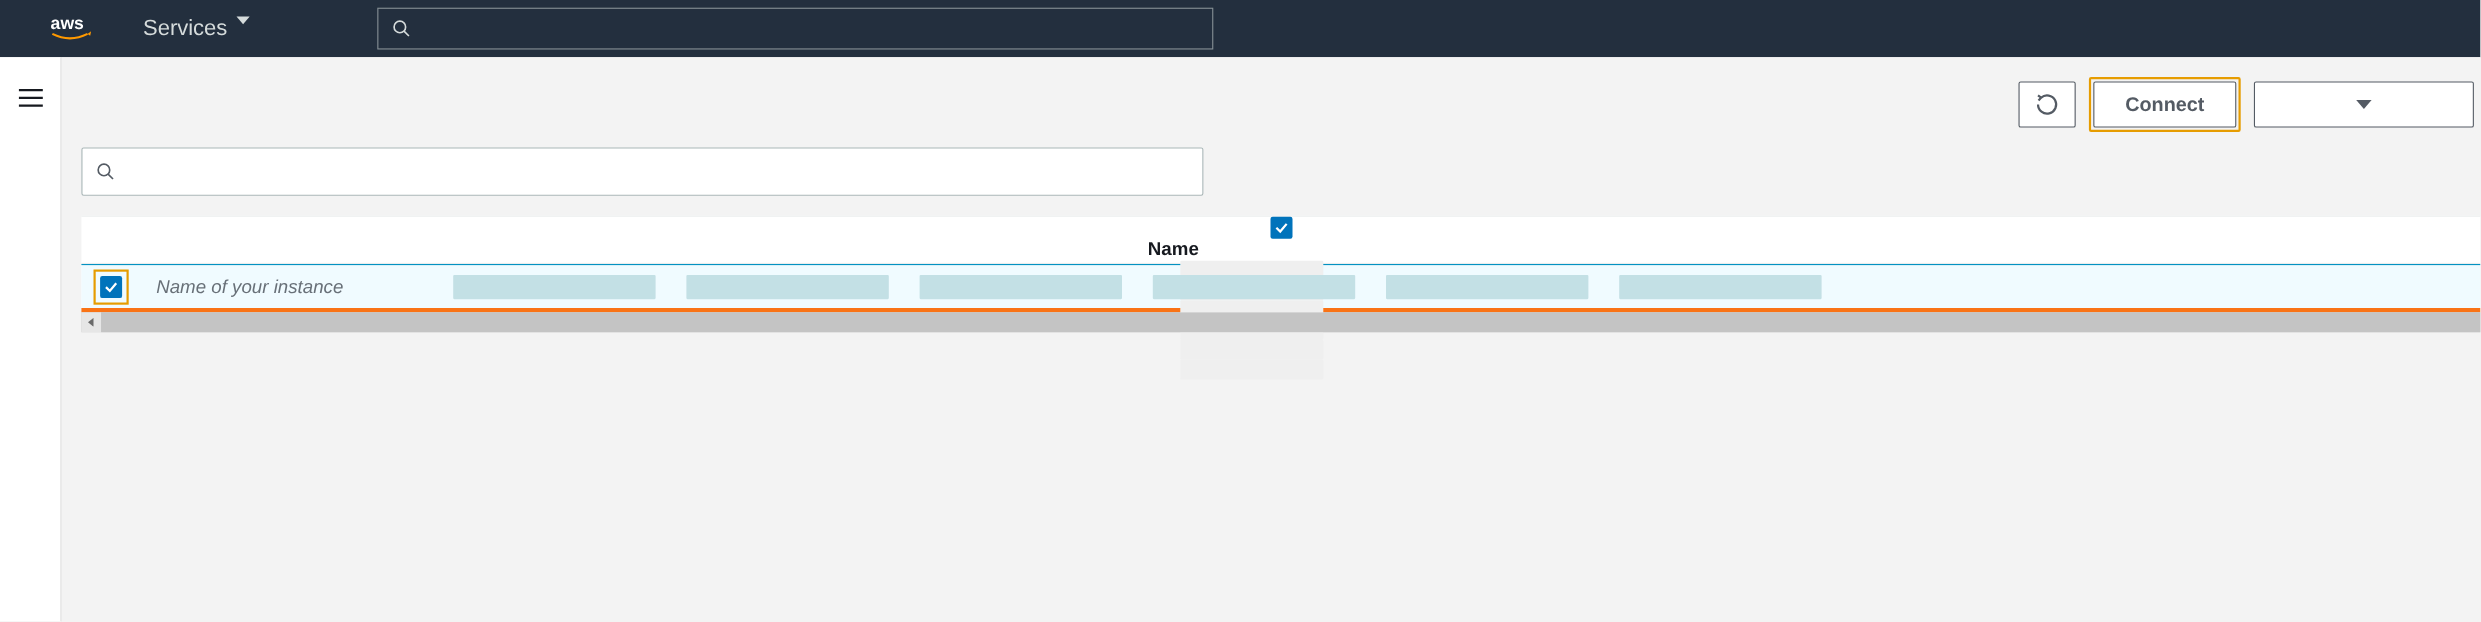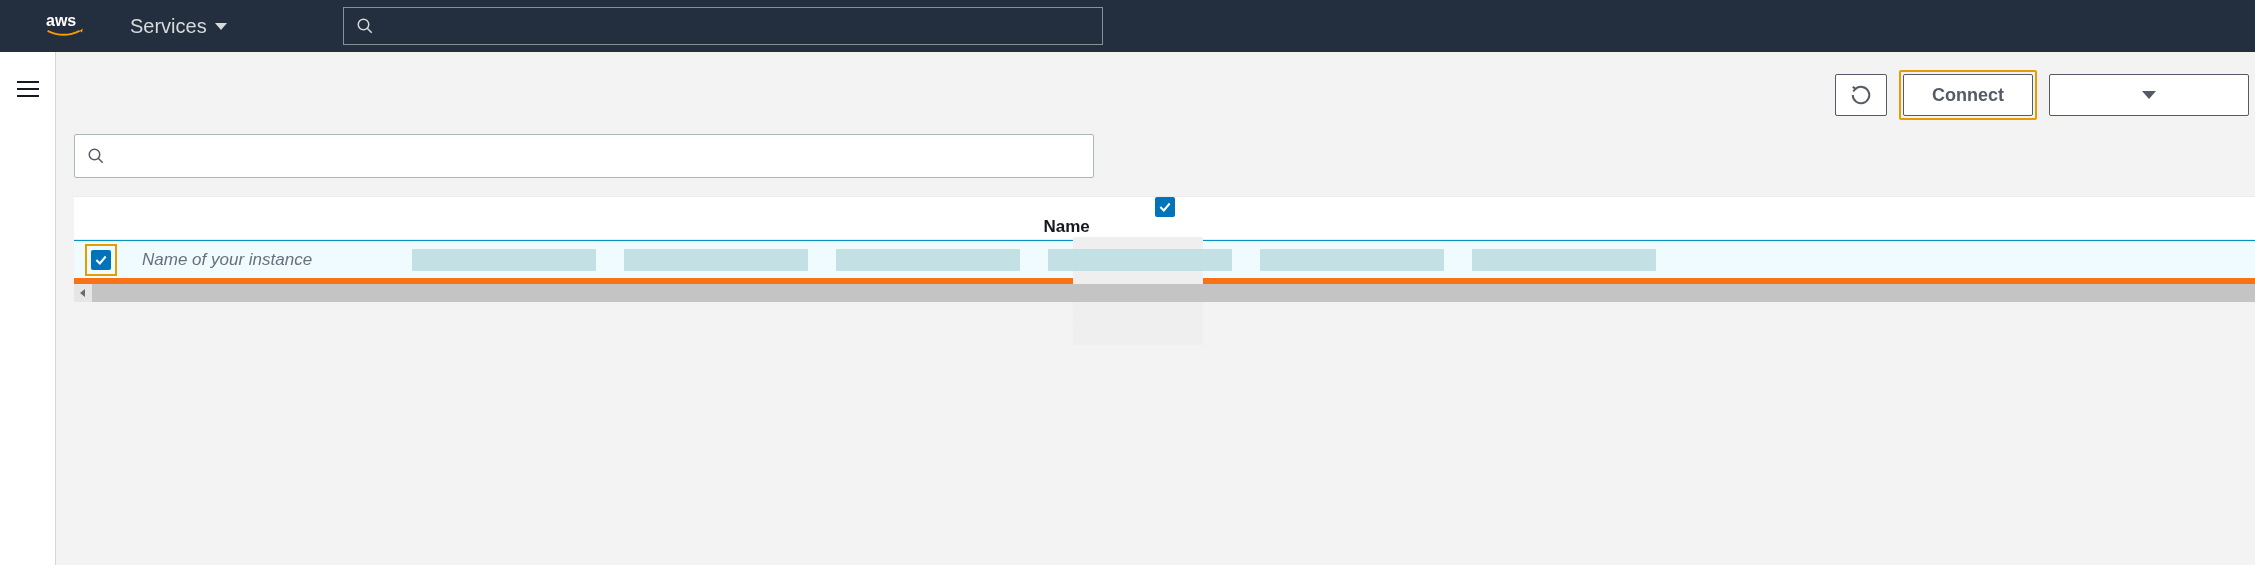--- a/index.html
+++ b/index.html
@@ -18,21 +18,21 @@
       padding: 2px 16px;
       gap: 24px;
     }
     .aws-logo {
       display: flex;
       align-items: center;
       padding-left: 30px;
     }
     .services-btn {
       display: flex;
-      align-items: center;
+      align-items: flex-start;
       gap: 8px;
       color: #d5dbdb;
       font-size: 20px;
       cursor: pointer;
       padding: 8px 12px;
     }
     .services-btn .caret {
       width: 0; height: 0;
       border-left: 6px solid transparent;
       border-right: 6px solid transparent;
@@ -150,21 +150,21 @@
       height: 44px;
     }
     .thead {
       border-top: 1px solid #eaeded;
       border-bottom: 1px solid #eaeded;
       flex-direction: column;
     }
     .trow.selected {
       background: #f0fbff;
       border-top: 1px solid #0492c2;
-      border-bottom: 6px solid #f97316;
+      border-bottom: 4px solid #f97316;
     }
     .cell {
       padding: 0 14px;
       display: flex;
       align-items: center;
       font-size: 17px;
     }
     .cell.chk { width: 54px; justify-content: center; }
     .cell.name { width: 270px; font-weight: 700; color: #16191f; }
     .cell.namev { width: 270px; font-style: italic; color: #687078; }

